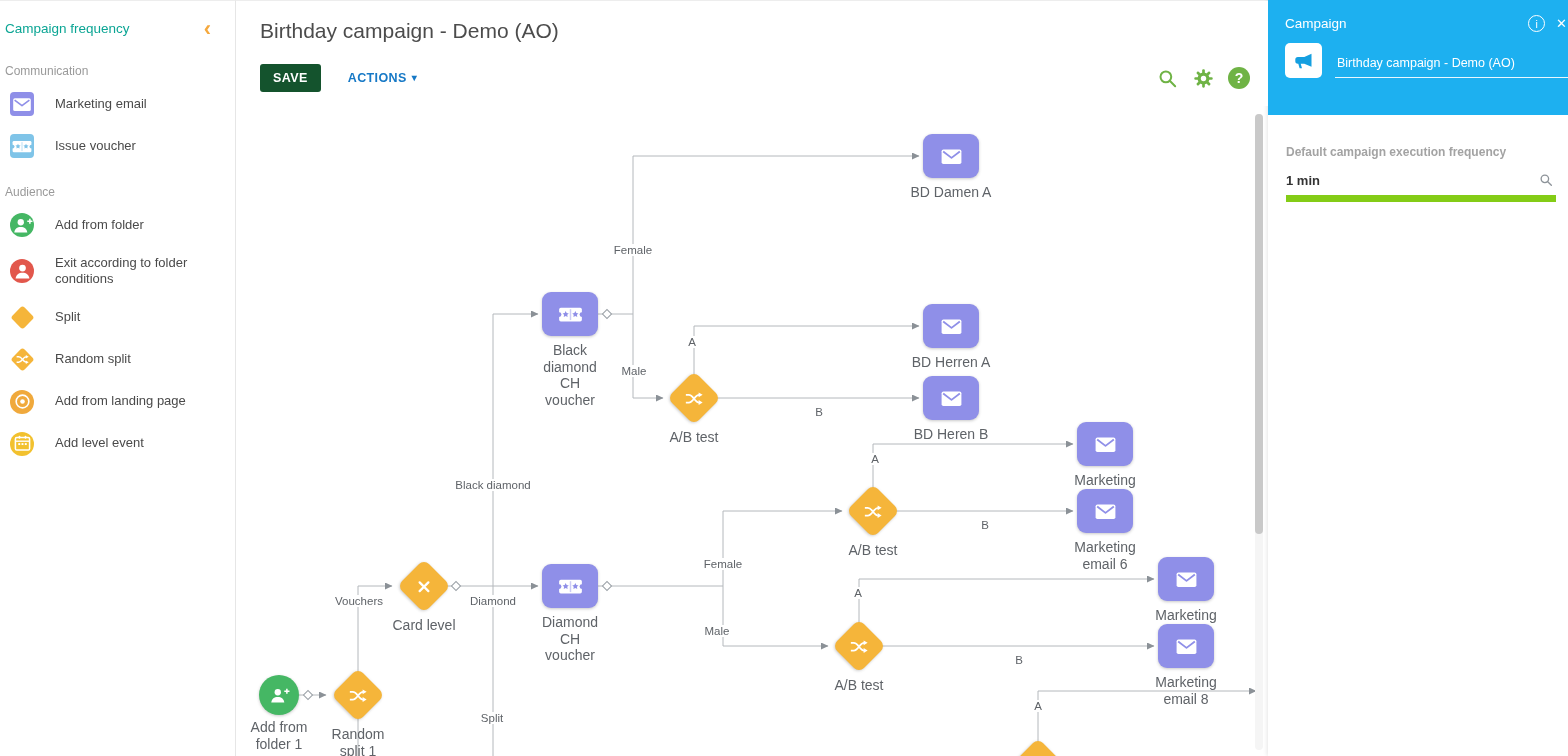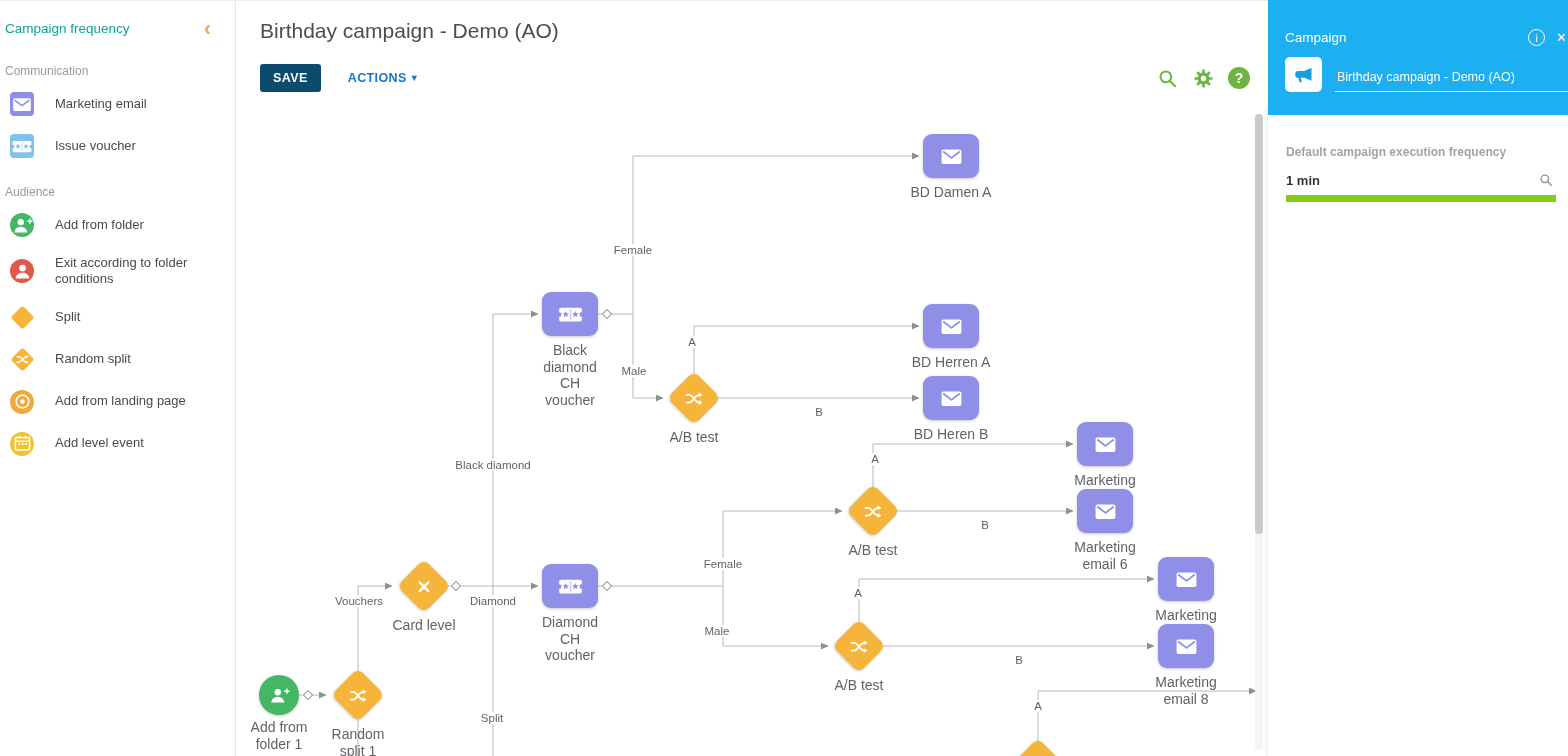--- a/index.html
+++ b/index.html
@@ -20,21 +20,21 @@
   .sb-ic.diamond{background:transparent !important;}
   .sb-diamond-inner{width:17px;height:17px;border-radius:3px;transform:rotate(45deg);display:flex;align-items:center;justify-content:center;}
   .sb-diamond-inner > span{transform:rotate(-45deg) scale(.72);display:flex;}
   .sb-item-label{font-size:13px;color:#4a4a4a;line-height:1.25;}
 
   
   .main{position:absolute;left:236px;top:0;width:1032px;height:756px;background:#fff;border-top:1px solid #ededed;}
   .main-head{position:absolute;left:0;top:0;width:100%;height:105px;background:#fff;z-index:6;}
   .page-title{position:absolute;left:24px;top:18px;font-size:21px;font-weight:400;color:#4c4c4c;}
   .toolbar{position:absolute;left:24px;top:63px;right:18px;display:flex;align-items:center;}
-  .btn-save{background:#0c4a6e;color:#fff;border:none;border-radius:3px;font-size:12.5px;font-weight:bold;padding:7px 13px;letter-spacing:.4px;cursor:pointer;font-family:inherit;}
+  .btn-save{background:#14532d;color:#fff;border:none;border-radius:3px;font-size:12.5px;font-weight:bold;padding:7px 13px;letter-spacing:.4px;cursor:pointer;font-family:inherit;}
   .btn-actions{color:#1779c6;font-size:12.5px;font-weight:bold;margin-left:27px;display:flex;align-items:center;gap:5px;cursor:pointer;letter-spacing:.4px;}
   .caret{font-size:10px;line-height:1;}
   .tb-icons{margin-left:auto;display:flex;align-items:center;gap:13px;}
   .tb-ic{display:flex;cursor:pointer;}
   .tb-help{width:22px;height:22px;border-radius:50%;background:#6fb345;color:#fff;display:flex;align-items:center;justify-content:center;font-weight:bold;font-size:14px;cursor:pointer;}
 
   .canvas{position:absolute;left:0;top:105px;width:1032px;height:651px;overflow:hidden;background:#fff;}
   .edges{position:absolute;left:0;top:0;}
   .node{position:absolute;display:flex;align-items:center;justify-content:center;box-shadow:0 1px 3px rgba(60,60,60,.28);cursor:pointer;}
   .node.rect{width:56px;height:44px;border-radius:9px;}
@@ -43,21 +43,21 @@
   .node.circle{width:40px;height:40px;border-radius:50%;}
   .nic{display:flex;align-items:center;justify-content:center;}
   .nlabel{position:absolute;font-size:14px;color:#5f6368;text-align:center;line-height:1.18;}
   .elabel{position:absolute;transform:translate(-50%,-50%);background:#fff;padding:0 3px;font-size:11.5px;color:#5f6368;white-space:nowrap;}
   .vscroll{position:absolute;right:5px;top:8px;width:8px;height:636px;background:#f5f5f5;border-radius:4px;}
   .vthumb{position:absolute;left:0;top:0;width:8px;height:420px;background:#c9c9c9;border-radius:4px;cursor:pointer;}
 
   
   .panel{position:absolute;left:1268px;top:0;width:300px;height:756px;background:#fff;box-shadow:-1px 0 4px rgba(0,0,0,.10);}
   .panel-head{position:relative;height:115px;background:#1db0f0;overflow:hidden;}
-  .panel-head-row{display:flex;align-items:center;padding:29px 8px 0 17px;color:#fff;}
+  .panel-head-row{display:flex;align-items:center;padding:15px 8px 0 17px;color:#fff;}
   .panel-title{font-size:13.5px;flex:1;}
   .ic-info{width:17px;height:17px;border:1.4px solid #fff;border-radius:50%;display:flex;align-items:center;justify-content:center;font-size:10.5px;margin-right:11px;cursor:pointer;}
   .ic-close{font-size:13px;margin-right:-7px;cursor:pointer;}
   .panel-name-row{display:flex;align-items:flex-end;gap:13px;padding:11px 0 0 17px;}
   .elem-ic{width:37px;height:35px;background:#fff;border-radius:5px;display:flex;align-items:center;justify-content:center;}
   .name-input{flex:1;color:#fff;font-size:12.5px;border-bottom:1px solid rgba(255,255,255,.9);padding:0 0 7px 2px;white-space:nowrap;overflow:hidden;cursor:text;}
   .panel-body{padding:30px 12px 0 18px;font-weight:bold;}
   .fld-label{color:#a3a3a3;font-size:12px;}
   .fld-row{display:flex;align-items:center;border-bottom:7px solid #84cc16;padding:9px 2px 7px 0;margin-top:4px;width:270px;cursor:text;}
   .fld-value{flex:1;font-size:13px;color:#333;}
@@ -229,21 +229,21 @@
         </svg>
       <div class="vscroll">
         <div class="vthumb"></div>
       </div>
     <span class="elabel" style="left: 397px; top: 144px;">Female</span>
         <span class="elabel" style="left: 398px; top: 265px;">Male</span>
         <span class="elabel" style="left: 456px; top: 236px;">A</span>
         <span class="elabel" style="left: 583px; top: 306px;">B</span>
         <span class="elabel" style="left: 639px; top: 353px;">A</span>
         <span class="elabel" style="left: 749px; top: 419px;">B</span>
-        <span class="elabel" style="left: 257px; top: 359px;">Black diamond</span>
+        <span class="elabel" style="left: 257px; top: 379px;">Black diamond</span>
         <span class="elabel" style="left: 123px; top: 495px;">Vouchers</span>
         <span class="elabel" style="left: 257px; top: 495px;">Diamond</span>
         <span class="elabel" style="left: 487px; top: 458px;">Female</span>
         <span class="elabel" style="left: 481px; top: 525px;">Male</span>
         <span class="elabel" style="left: 622px; top: 487px;">A</span>
         <span class="elabel" style="left: 783px; top: 554px;">B</span>
         <span class="elabel" style="left: 256px; top: 612px;">Split</span>
         <span class="elabel" style="left: 802px; top: 600px;">A</span>
         <div class="node rect" style="background: rgb(143, 143, 232); left: 687px; top: 28px;">
           <span class="nic">

